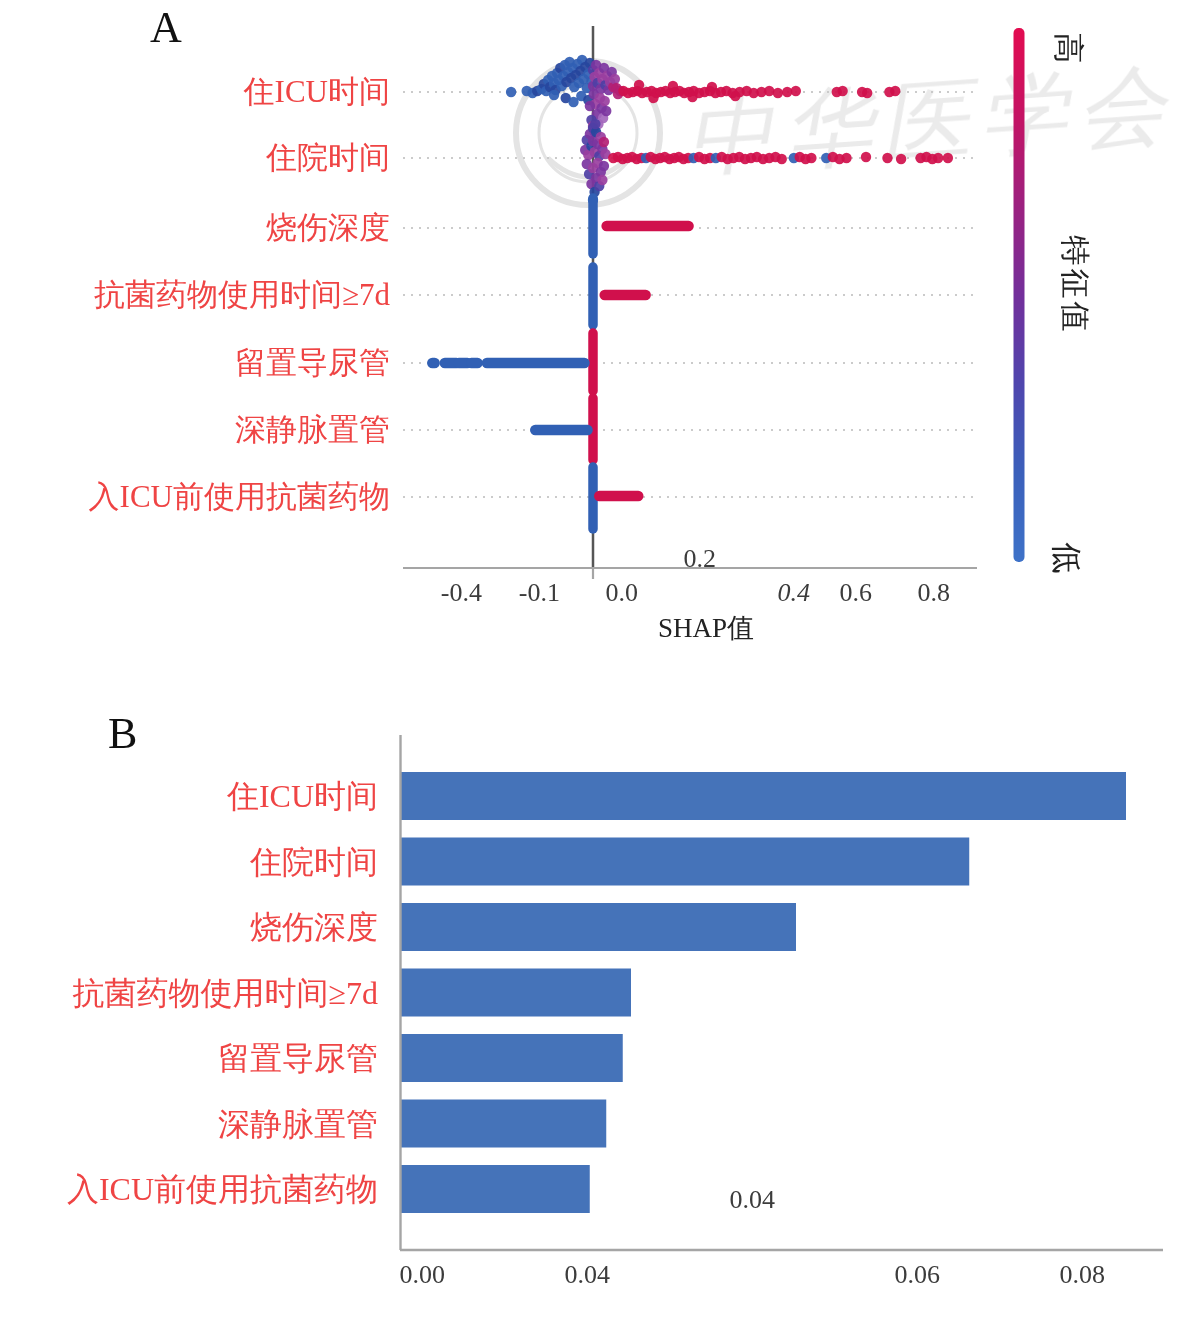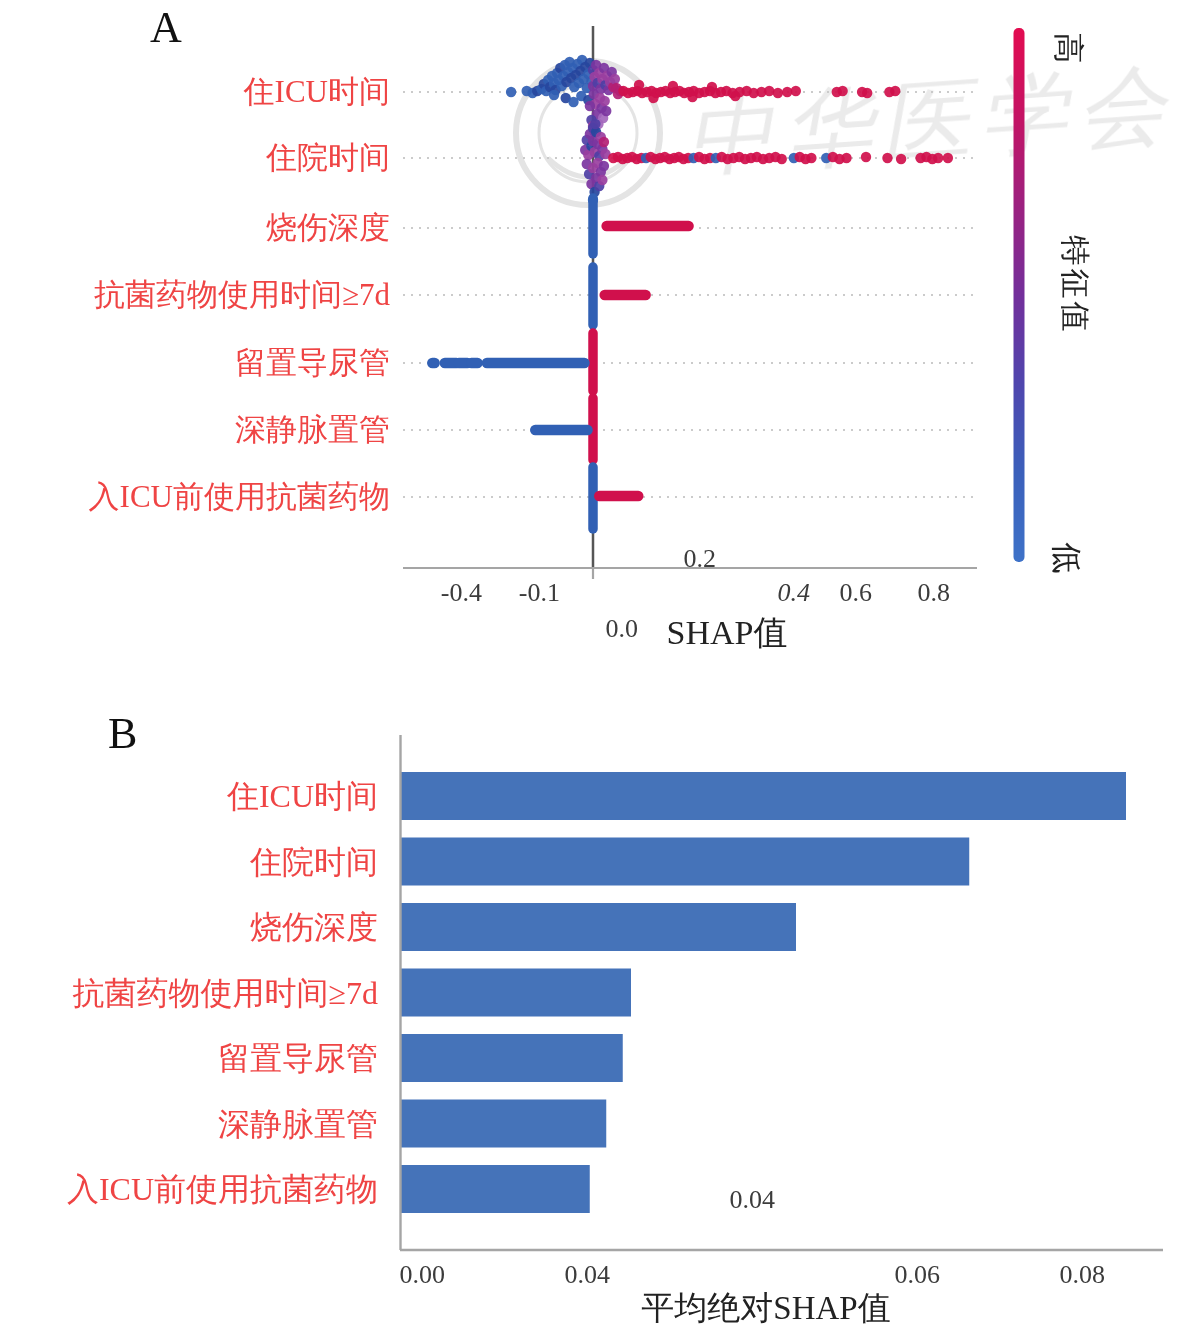--- a/index.html
+++ b/index.html
@@ -263,22 +263,21 @@
       <rect x="401" y="369" width="221.75" height="48" fill="#4573b9"></rect>
       <rect x="401" y="434.5" width="205.25" height="48" fill="#4573b9"></rect>
       <rect x="401" y="500" width="188.75" height="48" fill="#4573b9"></rect>
       <line x1="400.5" x2="400.5" y1="70" y2="585" stroke="#a5a5a5" stroke-width="2.4"></line>
       <line x1="400" x2="1163" y1="585" y2="585" stroke="#a5a5a5" stroke-width="2.4"></line>
     </svg>
 
   <div class="abs panel-letter" style="left:150px;top:2px;">A</div>
   <div class="abs panel-letter" style="left:108px;top:708px;">B</div>
 
-  <div class="axis-title" style="left:577px;top:610px;width:300px;font-size:34px;">SHAP值</div>
-  <div class="axis-title" style="left:616px;top:1286px;width:300px;font-size:33px;">平均绝对SHAP值</div>
+  <div class="axis-title" style="left:556px;top:610px;width:300px;font-size:27px;">SHAP值</div>
 
   <div class="abs rot90" style="left:1048px;top:28px;width:40px;height:40px;line-height:40px;text-align:center;font-size:31px;color:#222;">高</div>
   <div class="abs rot90" style="left:1046px;top:538px;width:40px;height:40px;line-height:40px;text-align:center;font-size:31px;color:#222;">低</div>
   <div class="abs rot90" style="left:1015px;top:268px;width:120px;height:34px;line-height:34px;text-align:center;font-size:30px;letter-spacing:3px;color:#222;">特征值</div>
 
   <div id="labelsA" class="abs">
       <div class="feat-label feat-a" style="left:30px;top:74px;">住ICU时间</div>
       <div class="feat-label feat-a" style="left:30px;top:140px;">住院时间</div>
       <div class="feat-label feat-a" style="left:30px;top:210px;">烧伤深度</div>
       <div class="feat-label feat-a" style="left:30px;top:277px;">抗菌药物使用时间≥7d</div>
@@ -291,21 +290,21 @@
       <div class="feat-label feat-b" style="left:18px;top:843.5px;">住院时间</div>
       <div class="feat-label feat-b" style="left:18px;top:909px;">烧伤深度</div>
       <div class="feat-label feat-b" style="left:18px;top:974.5px;">抗菌药物使用时间≥7d</div>
       <div class="feat-label feat-b" style="left:18px;top:1040px;">留置导尿管</div>
       <div class="feat-label feat-b" style="left:18px;top:1105.5px;">深静脉置管</div>
       <div class="feat-label feat-b" style="left:18px;top:1171px;">入ICU前使用抗菌药物</div>
     </div>
   <div id="ticksA" class="abs">
       <div class="tick" style="left:392px;top:578px;">-0.4</div>
       <div class="tick" style="left:470px;top:578px;">-0.1</div>
-      <div class="tick" style="left:548px;top:578px;margin-top:36px;">0.0</div>
+      <div class="tick" style="left:548px;top:578px;">0.0</div>
       <div class="tick" style="left:626px;top:544px;">0.2</div>
       <div class="tick" style="left:720px;top:578px;font-style:italic;">0.4</div>
       <div class="tick" style="left:782px;top:578px;">0.6</div>
       <div class="tick" style="left:860px;top:578px;">0.8</div>
     </div>
   <div id="ticksB" class="abs">
       <div class="tick" style="left:355px;top:1260px;">0.00</div>
       <div class="tick" style="left:520px;top:1260px;">0.04</div>
       <div class="tick" style="left:685px;top:1185px;">0.04</div>
       <div class="tick" style="left:850px;top:1260px;">0.06</div>

